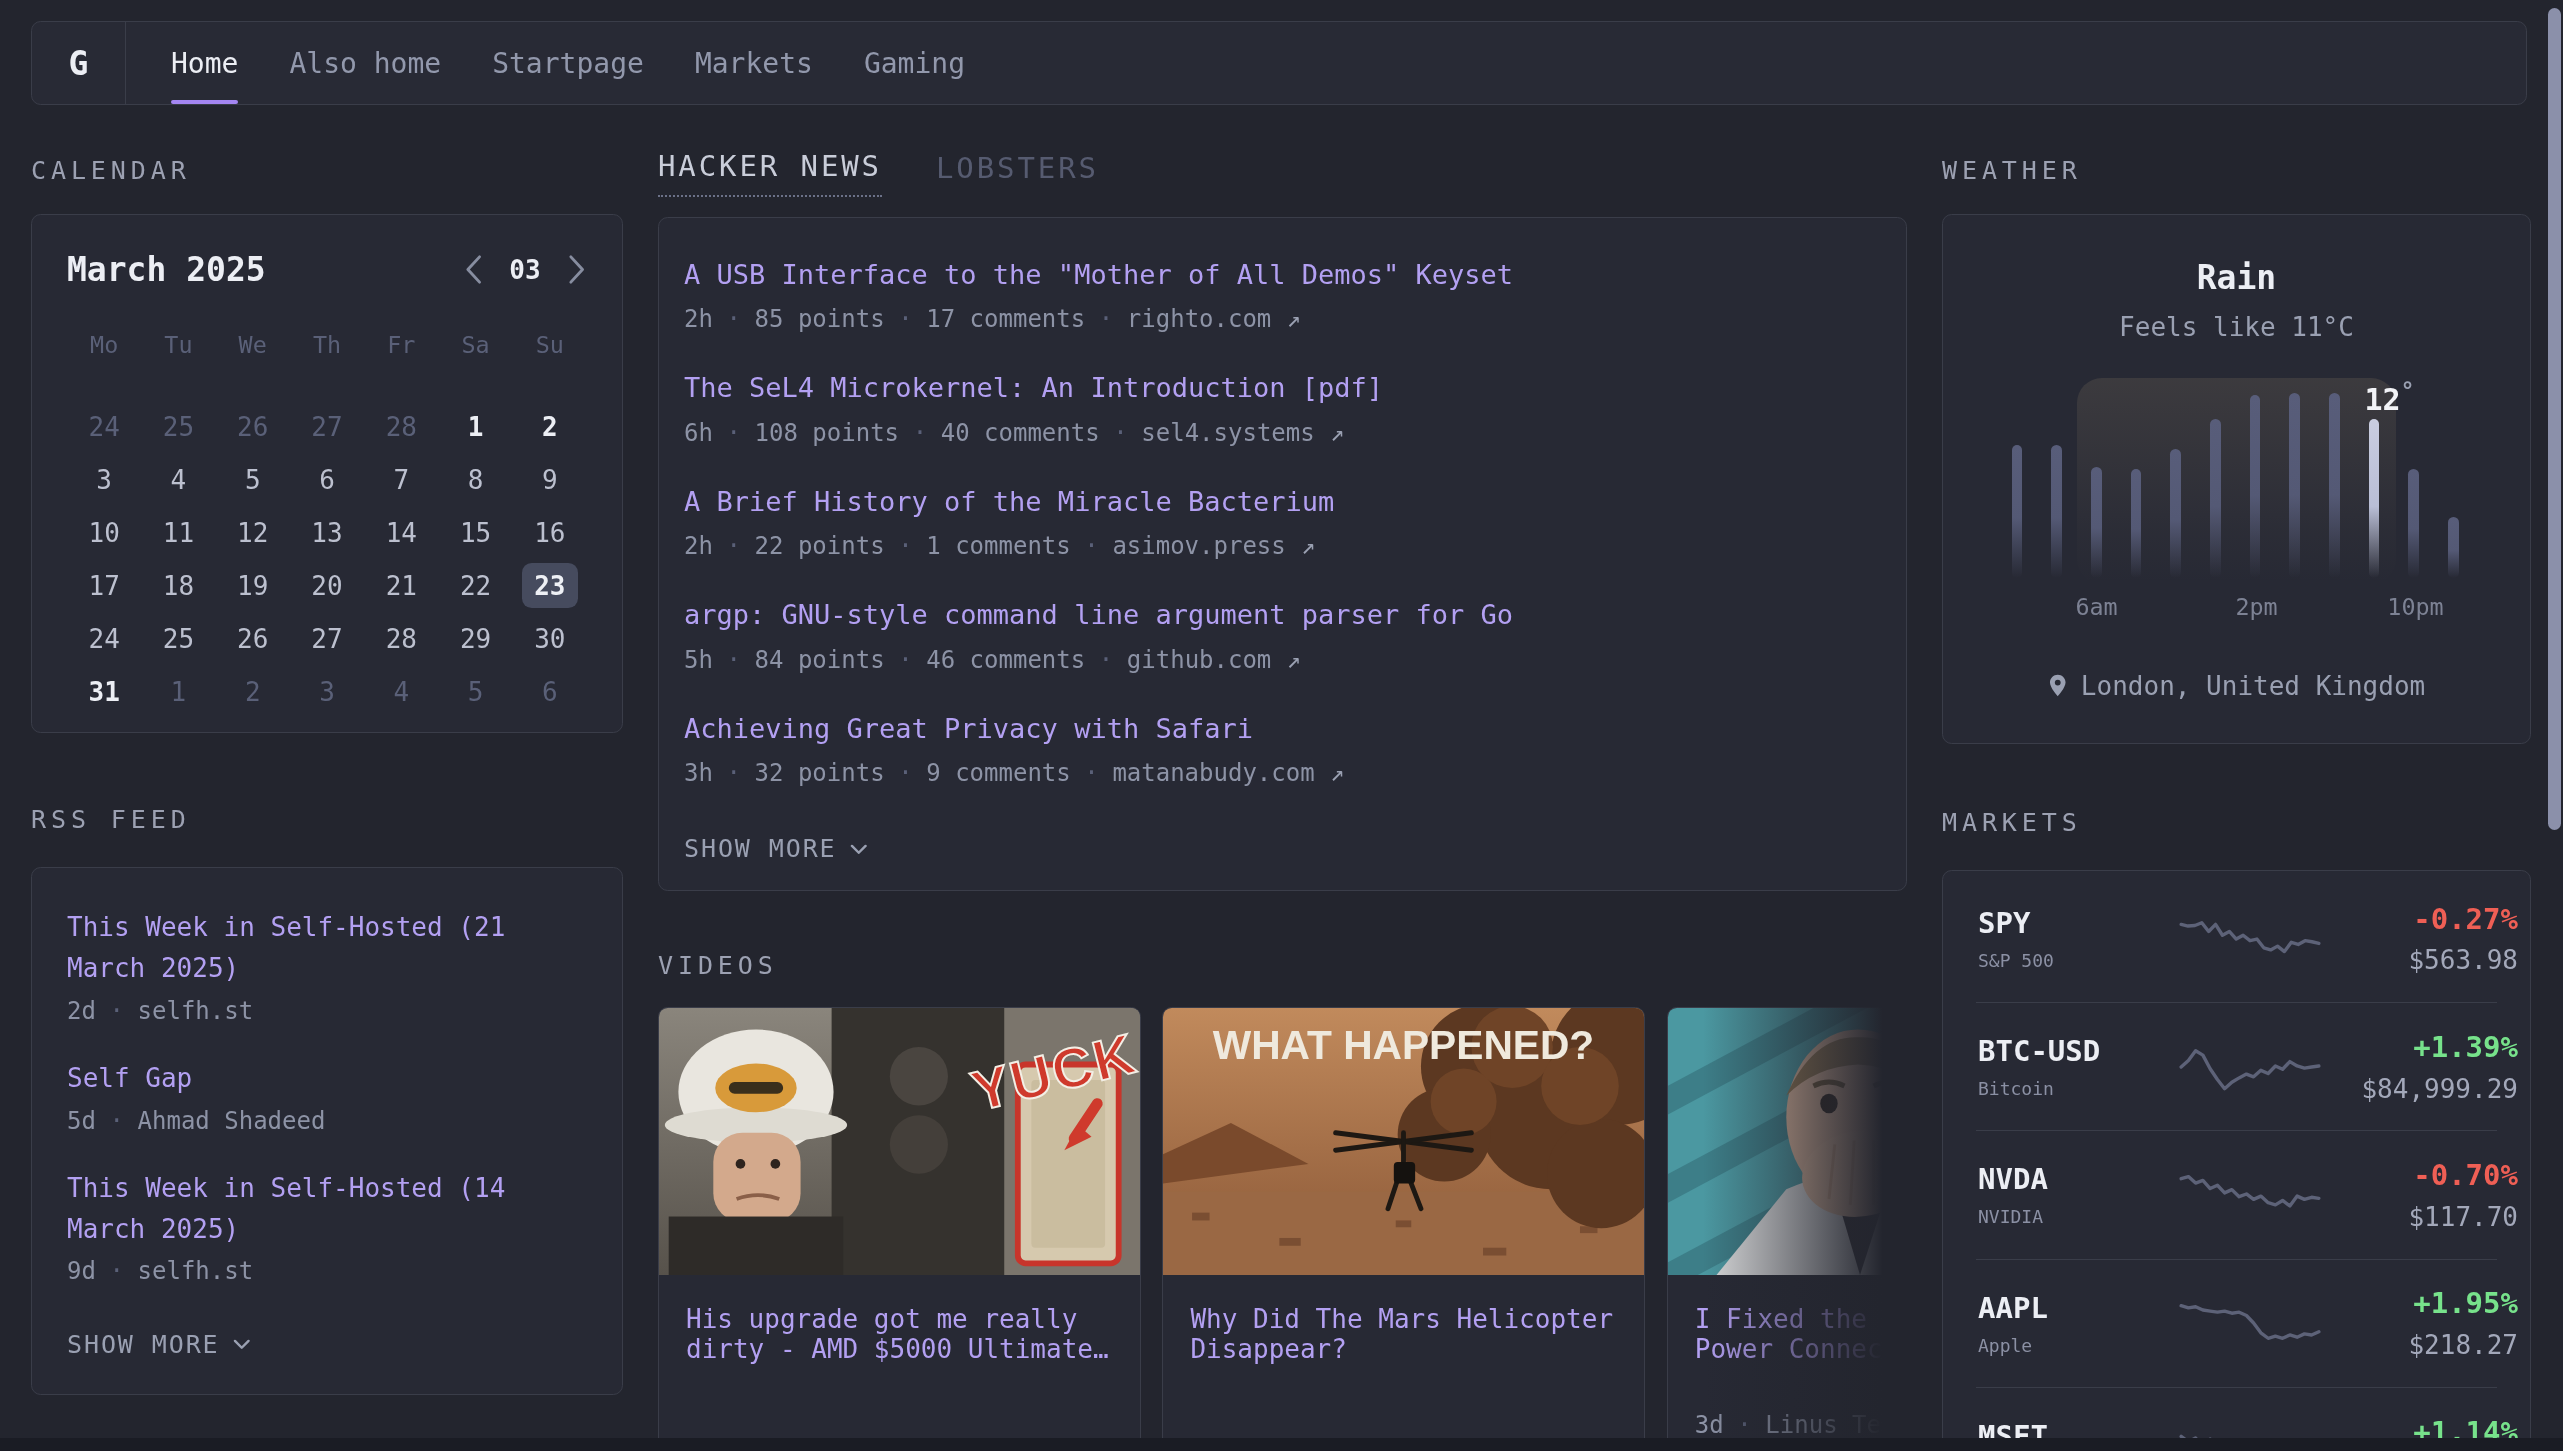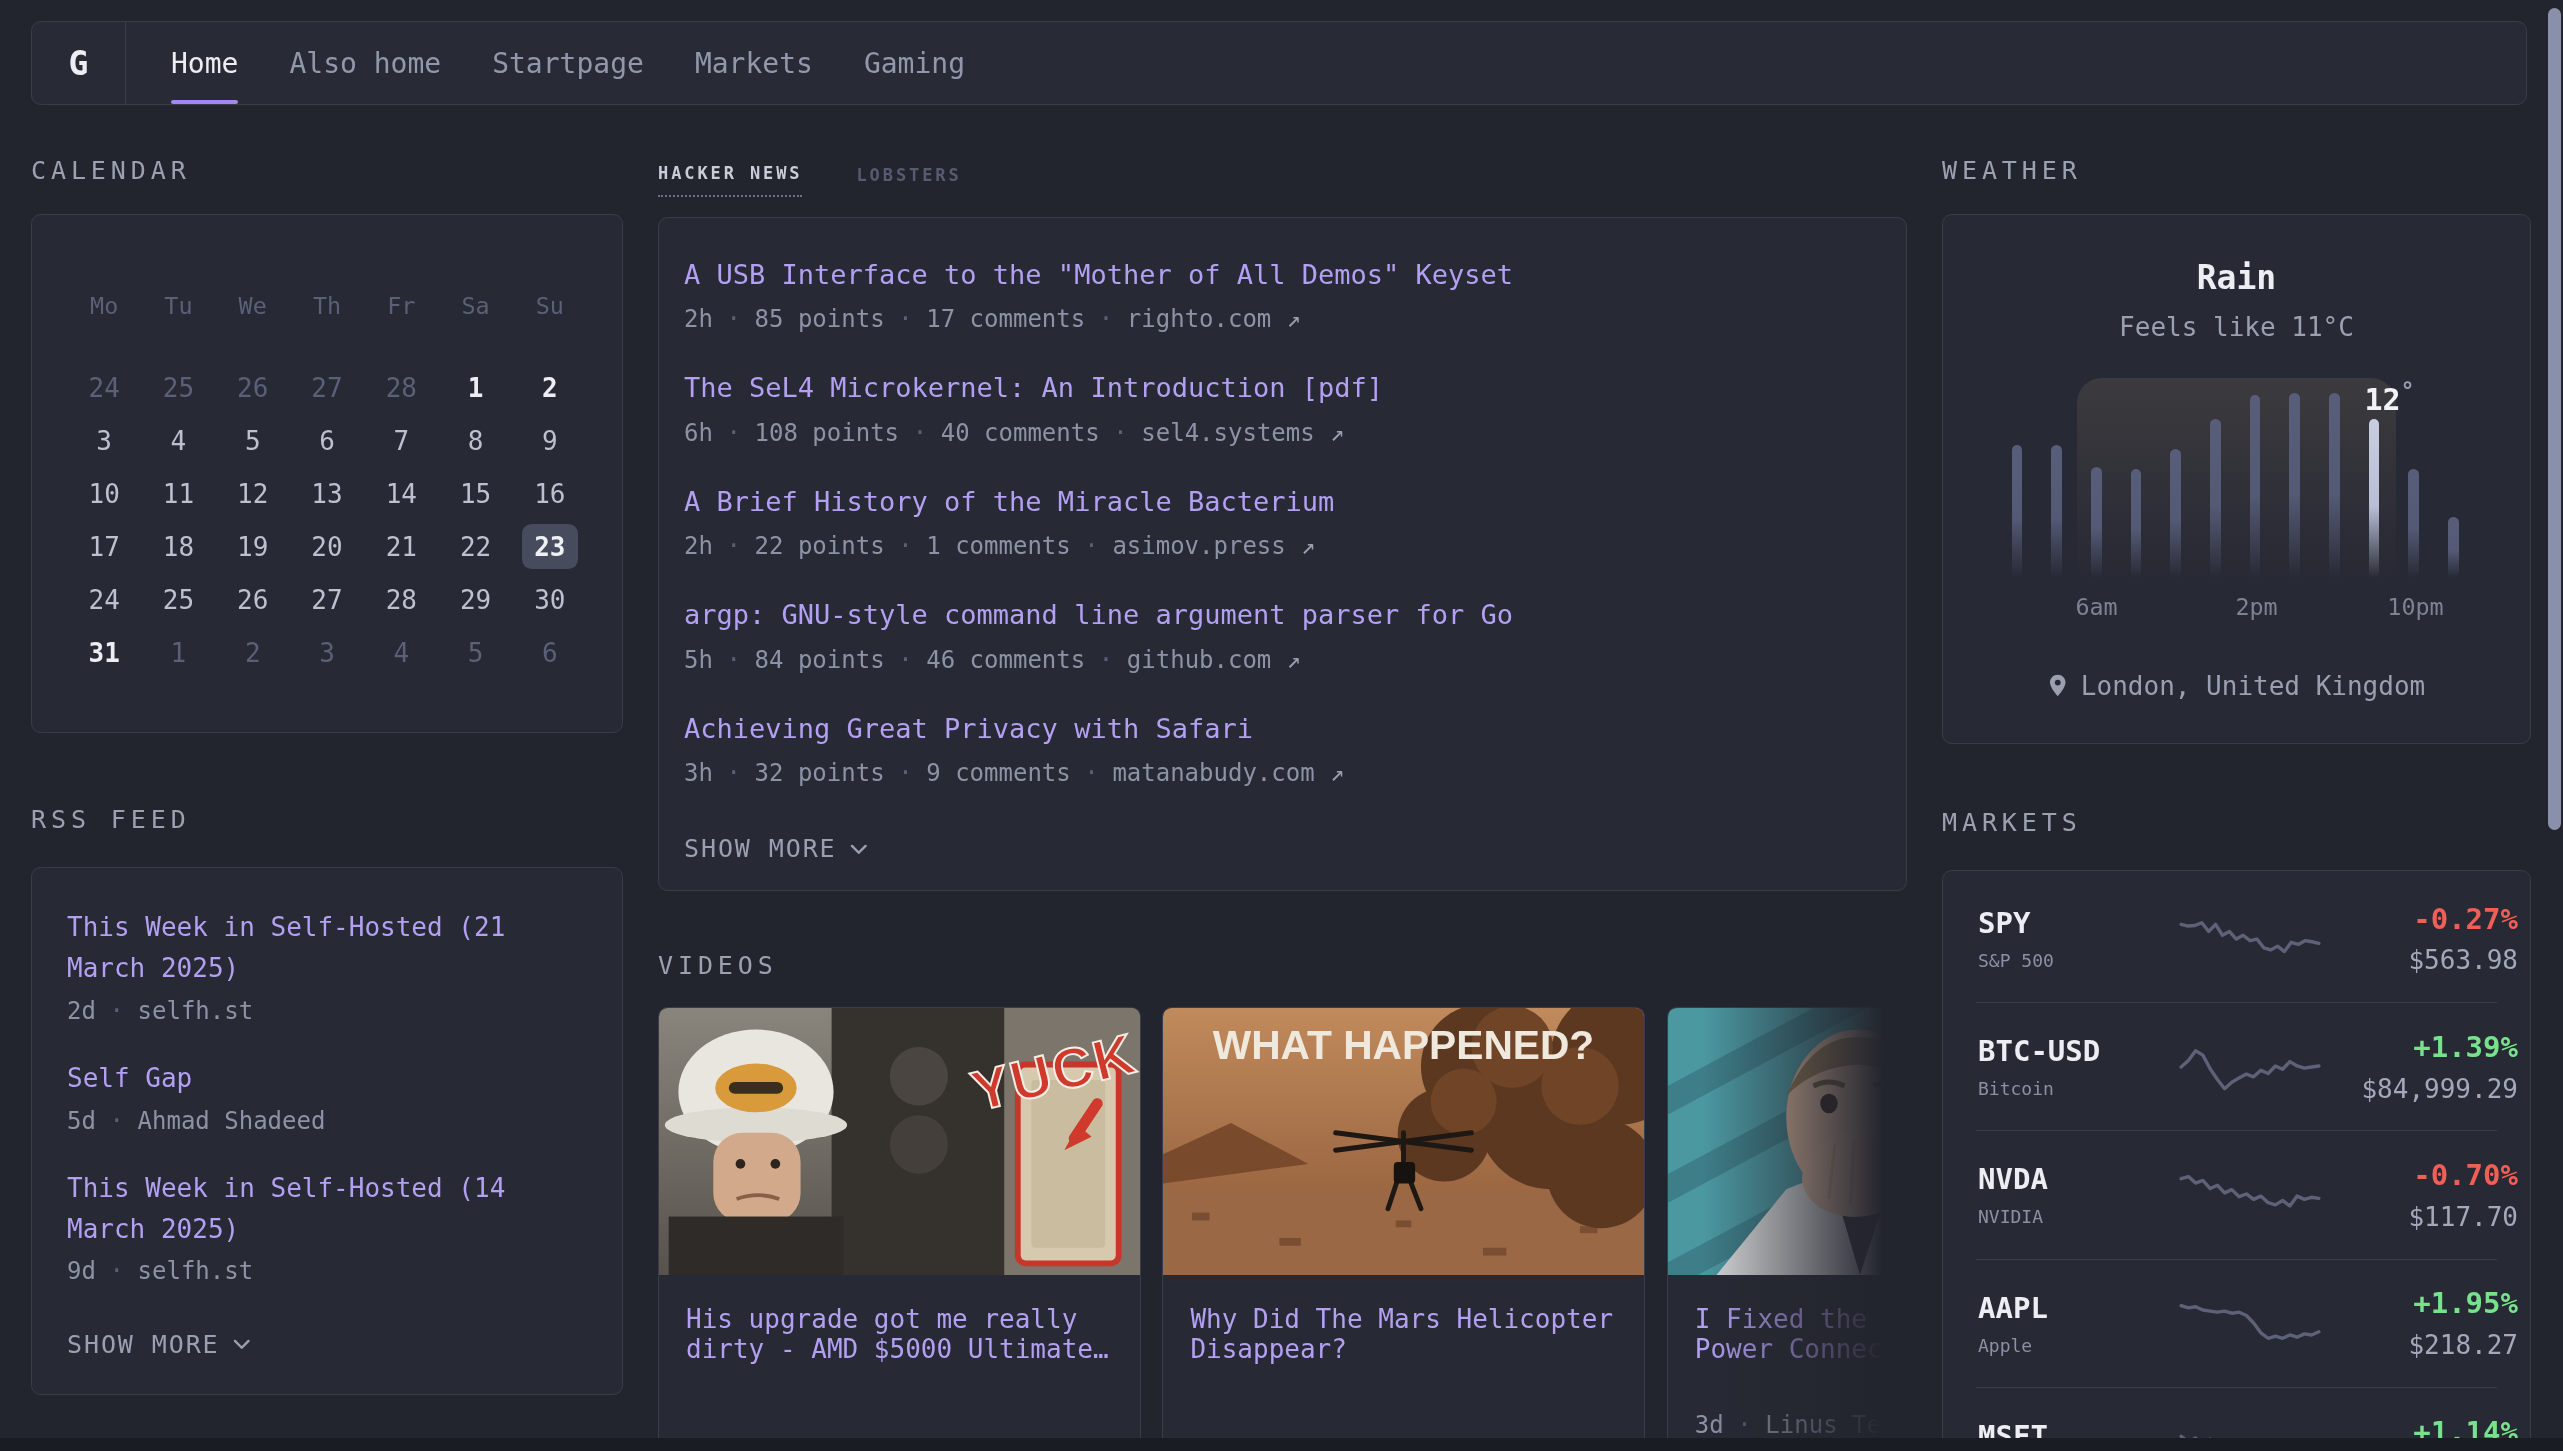--- a/index.html
+++ b/index.html
@@ -39,21 +39,21 @@
   .rss-card{margin-top:33px;height:528px;padding:39px 35px;display:flex;flex-direction:column;}
   .rss-item{margin-bottom:33px;}
   .rss-title{font-size:26px;line-height:41px;color:#b3a0f2;max-width:487px;cursor:pointer;}
   .meta{font-size:24px;color:#8d93a6;margin-top:7.8px;display:flex;align-items:center;gap:13.6px;}
   .dot{color:#5a6078;}
   .show-more{display:flex;align-items:center;gap:13.6px;font-size:25px;letter-spacing:1.9px;color:#9aa0b2;cursor:pointer;}
   .rss-card .show-more{margin-top:11.7px;}
   .twitch-header{margin-top:53px;}
   
   .tabs{display:flex;gap:54px;align-items:flex-end;height:41px;}
-  .tab{font-size:17px;letter-spacing:2.9px;color:#565b70;cursor:pointer;padding-bottom:11.7px;font-weight:bold;}
+  .tab{font-size:29px;letter-spacing:2.9px;color:#565b70;cursor:pointer;padding-bottom:11.7px;}
   .tab.active{color:#c9cdd9;border-bottom:2.9px dotted #6b7188;}
   .news-card{margin-top:19.5px;height:674px;padding:41px 25px;box-sizing:border-box;}
   .news-item{margin-bottom:39px;}
   .news-title{font-size:27px;color:#b3a0f2;cursor:pointer;}
   .news-meta{font-size:24px;color:#8d93a6;margin-top:15.6px;display:flex;align-items:center;gap:13.6px;}
   .ext-arrow{color:#9aa0b2;font-size:23.4px;margin-left:1.9px;}
   .news-card .show-more{margin-top:47px;}
   
   .videos-header{margin-top:60px;}
   .videos-row{position:relative;margin-top:27px;width:1249px;overflow:hidden;}
@@ -121,20 +121,36 @@
         </div>
       </div>
   </nav>
 
   <div class="cols">
 
     <div class="col-left">
       <div class="sec-header">CALENDAR</div>
 
       <div class="card cal-card">
+        <div class="cal-head">
+          <div class="cal-title">March 2025</div>
+          <div class="cal-ctrls">
+            <span class="chev-btn">
+              <svg width="21.4" height="33" viewBox="0 0 22 34">
+                  <polyline points="17,4 5,17 17,30" fill="none" stroke="#878da0" stroke-width="3" stroke-linecap="round" stroke-linejoin="round"></polyline>
+                </svg>
+            </span>
+            <span class="cal-badge">03</span>
+            <span class="chev-btn">
+              <svg width="21.4" height="33" viewBox="0 0 22 34">
+                  <polyline points="5,4 17,17 5,30" fill="none" stroke="#878da0" stroke-width="3" stroke-linecap="round" stroke-linejoin="round"></polyline>
+                </svg>
+            </span>
+          </div>
+        </div>
         <div class="cal-grid" id="cal-weekdays">
             <div class="cal-wd">Mo</div>
             <div class="cal-wd">Tu</div>
             <div class="cal-wd">We</div>
             <div class="cal-wd">Th</div>
             <div class="cal-wd">Fr</div>
             <div class="cal-wd">Sa</div>
             <div class="cal-wd">Su</div>
           </div>
         <div class="cal-grid" id="cal-days">

